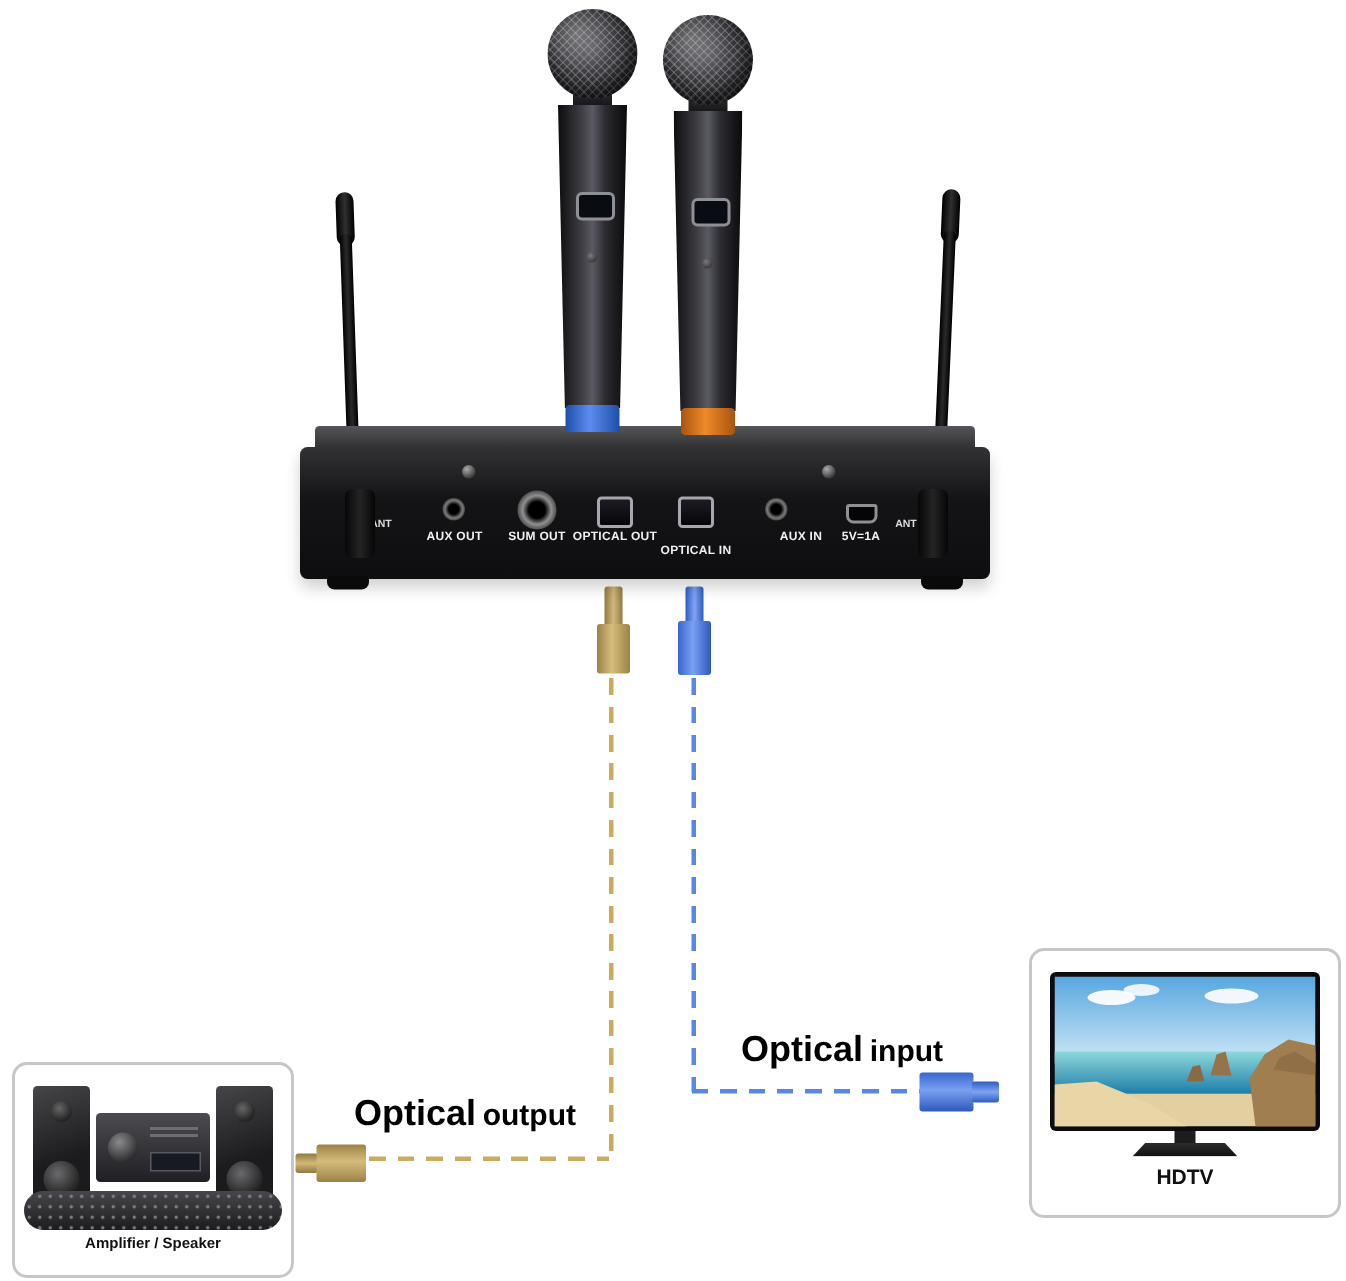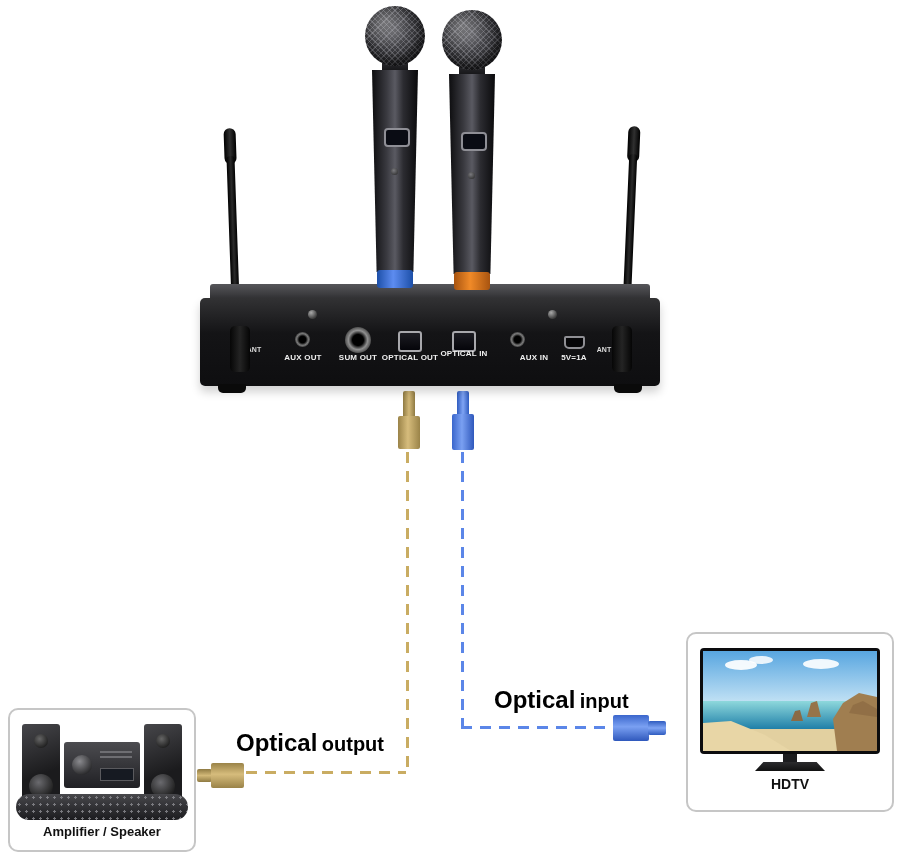--- a/index.html
+++ b/index.html
@@ -148,21 +148,21 @@
     <div class="jack-small" style="left:95px;top:48px;"></div>
     <div class="jack-big" style="left:145px;top:43px;"></div>
     <div class="toslink" style="left:198px;top:47px;"></div>
     <div class="toslink" style="left:252px;top:47px;"></div>
     <div class="jack-small" style="left:310px;top:48px;"></div>
     <div class="usb" style="left:364px;top:52px;"></div>
 
     <div class="port-label" style="left:103px;top:69px;">AUX OUT</div>
     <div class="port-label" style="left:158px;top:69px;">SUM OUT</div>
     <div class="port-label" style="left:210px;top:69px;">OPTICAL OUT</div>
-    <div class="port-label" style="left:264px;top:65px;">OPTICAL IN</div>
+    <div class="port-label" style="left:264px;top:78px;">OPTICAL IN</div>
     <div class="port-label" style="left:334px;top:69px;">AUX IN</div>
     <div class="port-label" style="left:374px;top:69px;">5V=1A</div>
   </div>
 
   <div>
     <div class="plug-part" style="left:403px;top:391px;width:12px;height:27px;
          background:linear-gradient(90deg,#8f7a42,#d2b878,#8f7a42);"></div>
     <div class="plug-part" style="left:398px;top:416px;width:22px;height:33px;
          background:linear-gradient(90deg,#9a8348,#d6bc7c 45%,#9a8348);"></div>
     <div class="dash-gold-v" style="left:406px;top:452px;height:320px;"></div>
@@ -203,21 +203,21 @@
     <div class="speaker" style="left:134px;">
       <div class="spk-tweeter"></div>
       <div class="spk-woofer"></div>
     </div>
     <div class="stereo">
       <div class="stereo-knob"></div>
       <div class="stereo-slots"></div>
       <div class="stereo-display"></div>
     </div>
     <div class="soundbar"></div>
-    <div class="device-label" style="top:114px;font-size:13px;">Amplifier / Speaker</div>
+    <div class="device-label" style="top:114px;font-size:10px;">Amplifier / Speaker</div>
   </div>
 
   <div class="device-box" style="left:686px;top:632px;width:204px;height:176px;">
     <div class="tv">
       <svg style="position:absolute;left:3px;top:3px;" width="174" height="100" viewBox="0 0 174 100">
         <defs>
           <linearGradient id="skyg" x1="0" y1="0" x2="0" y2="1">
             <stop offset="0" stop-color="#58a6e0"></stop>
               <stop offset="1" stop-color="#cfe9f7"></stop>
           </linearGradient>

